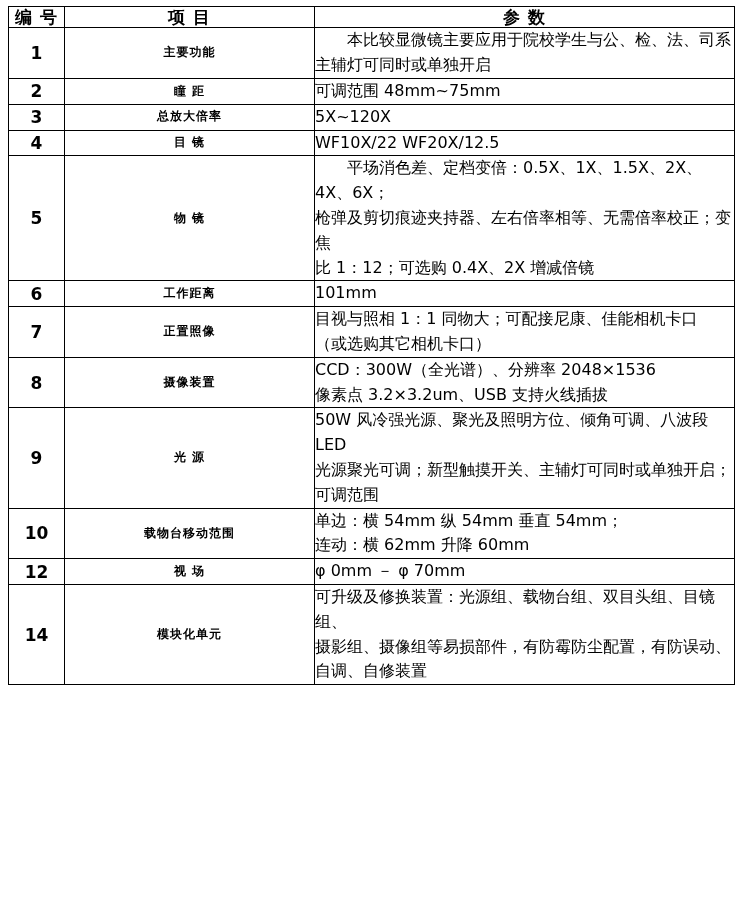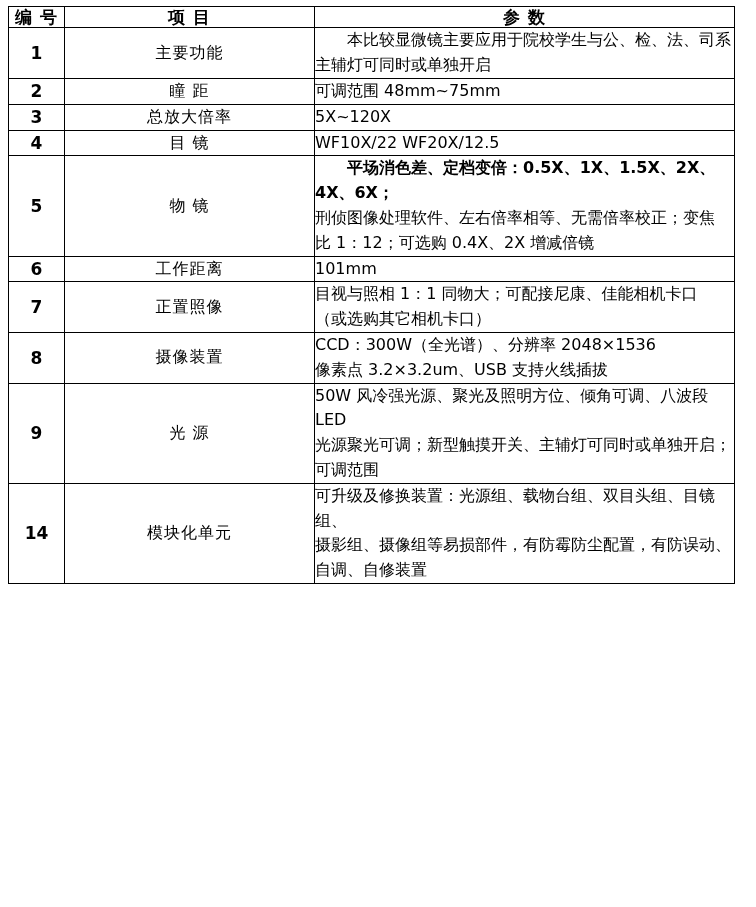--- a/index.html
+++ b/index.html
@@ -44,22 +44,22 @@
     line-height: 1.2;
   }
   .no {
     text-align: center;
     font-weight: bold;
     font-size: 17px;
     padding: 5px 0;
   }
   .item {
     text-align: center;
-    font-weight: normal;
-    font-size: 16px;
+    font-weight: bold;
+    font-size: 12px;
     letter-spacing: 1px;
     padding: 5px 2px;
     line-height: 1.3;
   }
   .param {
     text-align: left;
     font-size: 16px;
     padding: 6px 6px 6px 7px;
     line-height: 1.55;
   }
@@ -107,22 +107,22 @@
           <td class="no">4</td>
           <td class="item">目  镜</td>
           <td class="param">
             <div>WF10X/22   WF20X/12.5</div>
           </td>
         </tr>
         <tr>
           <td class="no">5</td>
           <td class="item">物  镜</td>
           <td class="param">
-            <div style="text-indent: 2em; font-weight: bold;">平场消色差、定档变倍：0.5X、1X、1.5X、2X、4X、6X；</div>
-            <div>刑侦图像处理软件、左右倍率相等、无需倍率校正；变焦</div>
+            <div style="text-indent: 2em;">平场消色差、定档变倍：0.5X、1X、1.5X、2X、4X、6X；</div>
+            <div>枪弹及剪切痕迹夹持器、左右倍率相等、无需倍率校正；变焦</div>
             <div>比 1：12；可选购 0.4X、2X 增减倍镜</div>
           </td>
         </tr>
         <tr>
           <td class="no">6</td>
           <td class="item">工作距离</td>
           <td class="param">
             <div>101mm</div>
           </td>
         </tr>
@@ -145,20 +145,35 @@
         <tr>
           <td class="no">9</td>
           <td class="item">光  源</td>
           <td class="param">
             <div>50W 风冷强光源、聚光及照明方位、倾角可调、八波段 LED</div>
             <div>光源聚光可调；新型触摸开关、主辅灯可同时或单独开启；</div>
             <div>可调范围</div>
           </td>
         </tr>
         <tr>
+          <td class="no">10</td>
+          <td class="item">载物台移动范围</td>
+          <td class="param">
+            <div>单边：横 54mm 纵 54mm 垂直 54mm；</div>
+            <div>连动：横 62mm 升降 60mm</div>
+          </td>
+        </tr>
+        <tr>
+          <td class="no">12</td>
+          <td class="item">视  场</td>
+          <td class="param">
+            <div>φ 0mm －  φ 70mm</div>
+          </td>
+        </tr>
+        <tr>
           <td class="no">14</td>
           <td class="item">模块化单元</td>
           <td class="param">
             <div>可升级及修换装置：光源组、载物台组、双目头组、目镜组、</div>
             <div>摄影组、摄像组等易损部件，有防霉防尘配置，有防误动、</div>
             <div>自调、自修装置</div>
           </td>
         </tr>
       </tbody>
   </table>

